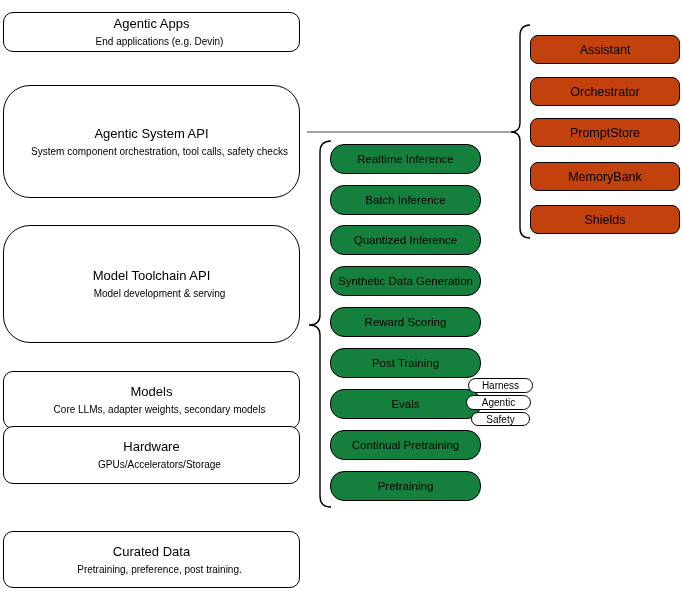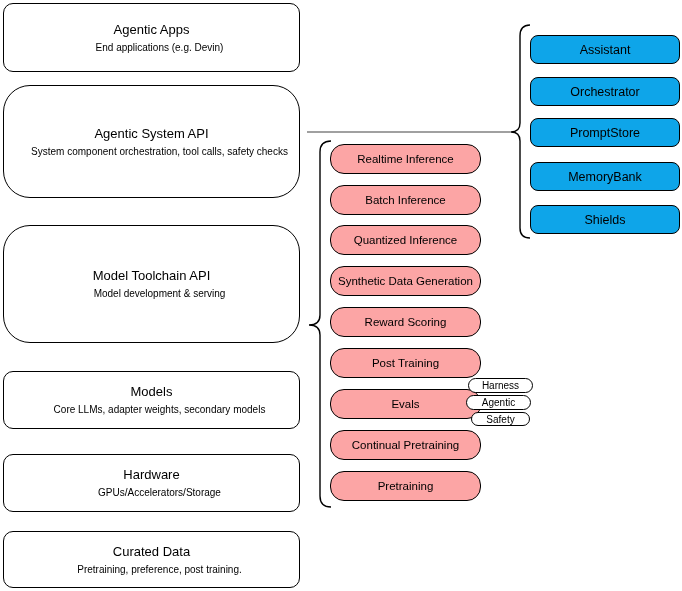--- a/index.html
+++ b/index.html
@@ -32,36 +32,36 @@
     text-align: center;
     z-index: 2;
   }
   .node .title { font-size: 13px; line-height: 16px; }
   .node .subtitle { font-size: 10px; line-height: 13px; margin-top: 3px; padding-left: 16px; }
   .mid {
     position: absolute;
     left: 330px;
     width: 151px;
     height: 30px;
-    background: #fca5a5;
+    background: #15803d;
     border: 1.3px solid #000;
     border-radius: 14px;
     box-sizing: border-box;
     display: flex;
     align-items: center;
     justify-content: center;
     font-size: 11.5px;
     z-index: 2;
   }
   .rightnode {
     position: absolute;
     left: 530px;
     width: 150px;
     height: 29px;
-    background: #0ea5e9;
+    background: #c2410c;
     border: 1.3px solid #000;
     border-radius: 8px;
     box-sizing: border-box;
     display: flex;
     align-items: center;
     justify-content: center;
     font-size: 12.5px;
     z-index: 2;
   }
   .pill {
@@ -85,37 +85,37 @@
 
   <svg class="overlay" viewBox="0 0 682 591">
 
     <line x1="307" y1="132" x2="511" y2="132" stroke="#808080" stroke-width="1.7"></line>
 
     <path d="M331,141 C323.5,141 320,144.5 320,152 L320,315 C320,321.5 316.5,325 309,325 C316.5,325 320,328.5 320,335 L320,496 C320,503.5 323.5,507 331,507" fill="none" stroke="#000" stroke-width="1.4"></path>
 
     <path d="M530,25 C523,25 520,28.5 520,36 L520,123 C520,129 517,132 511,132 C517,132 520,135 520,141 L520,228 C520,234 523,238 530,238" fill="none" stroke="#000" stroke-width="1.4"></path>
   </svg>
 
-  <div class="node" style="top:3px;height:69px;border-radius:10px;">
+  <div class="node" style="top:12px;height:40px;border-radius:10px;">
     <div class="title">Agentic Apps</div>
     <div class="subtitle">End applications (e.g. Devin)</div>
   </div>
   <div class="node" style="top:85px;height:113px;border-radius:27px;align-items:center;">
     <div class="title">Agentic System API</div>
     <div class="subtitle">System component orchestration, tool calls, safety checks</div>
   </div>
   <div class="node" style="top:225px;height:118px;border-radius:27px;">
     <div class="title">Model Toolchain API</div>
     <div class="subtitle">Model development &amp; serving</div>
   </div>
   <div class="node" style="top:371px;height:58px;border-radius:10px;">
     <div class="title">Models</div>
     <div class="subtitle">Core LLMs, adapter weights, secondary models</div>
   </div>
-  <div class="node" style="top:454px;height:58px;border-radius:10px;">
+  <div class="node" style="top:426px;height:58px;border-radius:10px;">
     <div class="title">Hardware</div>
     <div class="subtitle">GPUs/Accelerators/Storage</div>
   </div>
   <div class="node" style="top:531px;height:57px;border-radius:10px;">
     <div class="title">Curated Data</div>
     <div class="subtitle">Pretraining, preference, post training.</div>
   </div>
 
   <div class="mid" style="top:144px;">Realtime Inference</div>
   <div class="mid" style="top:185px;">Batch Inference</div>

